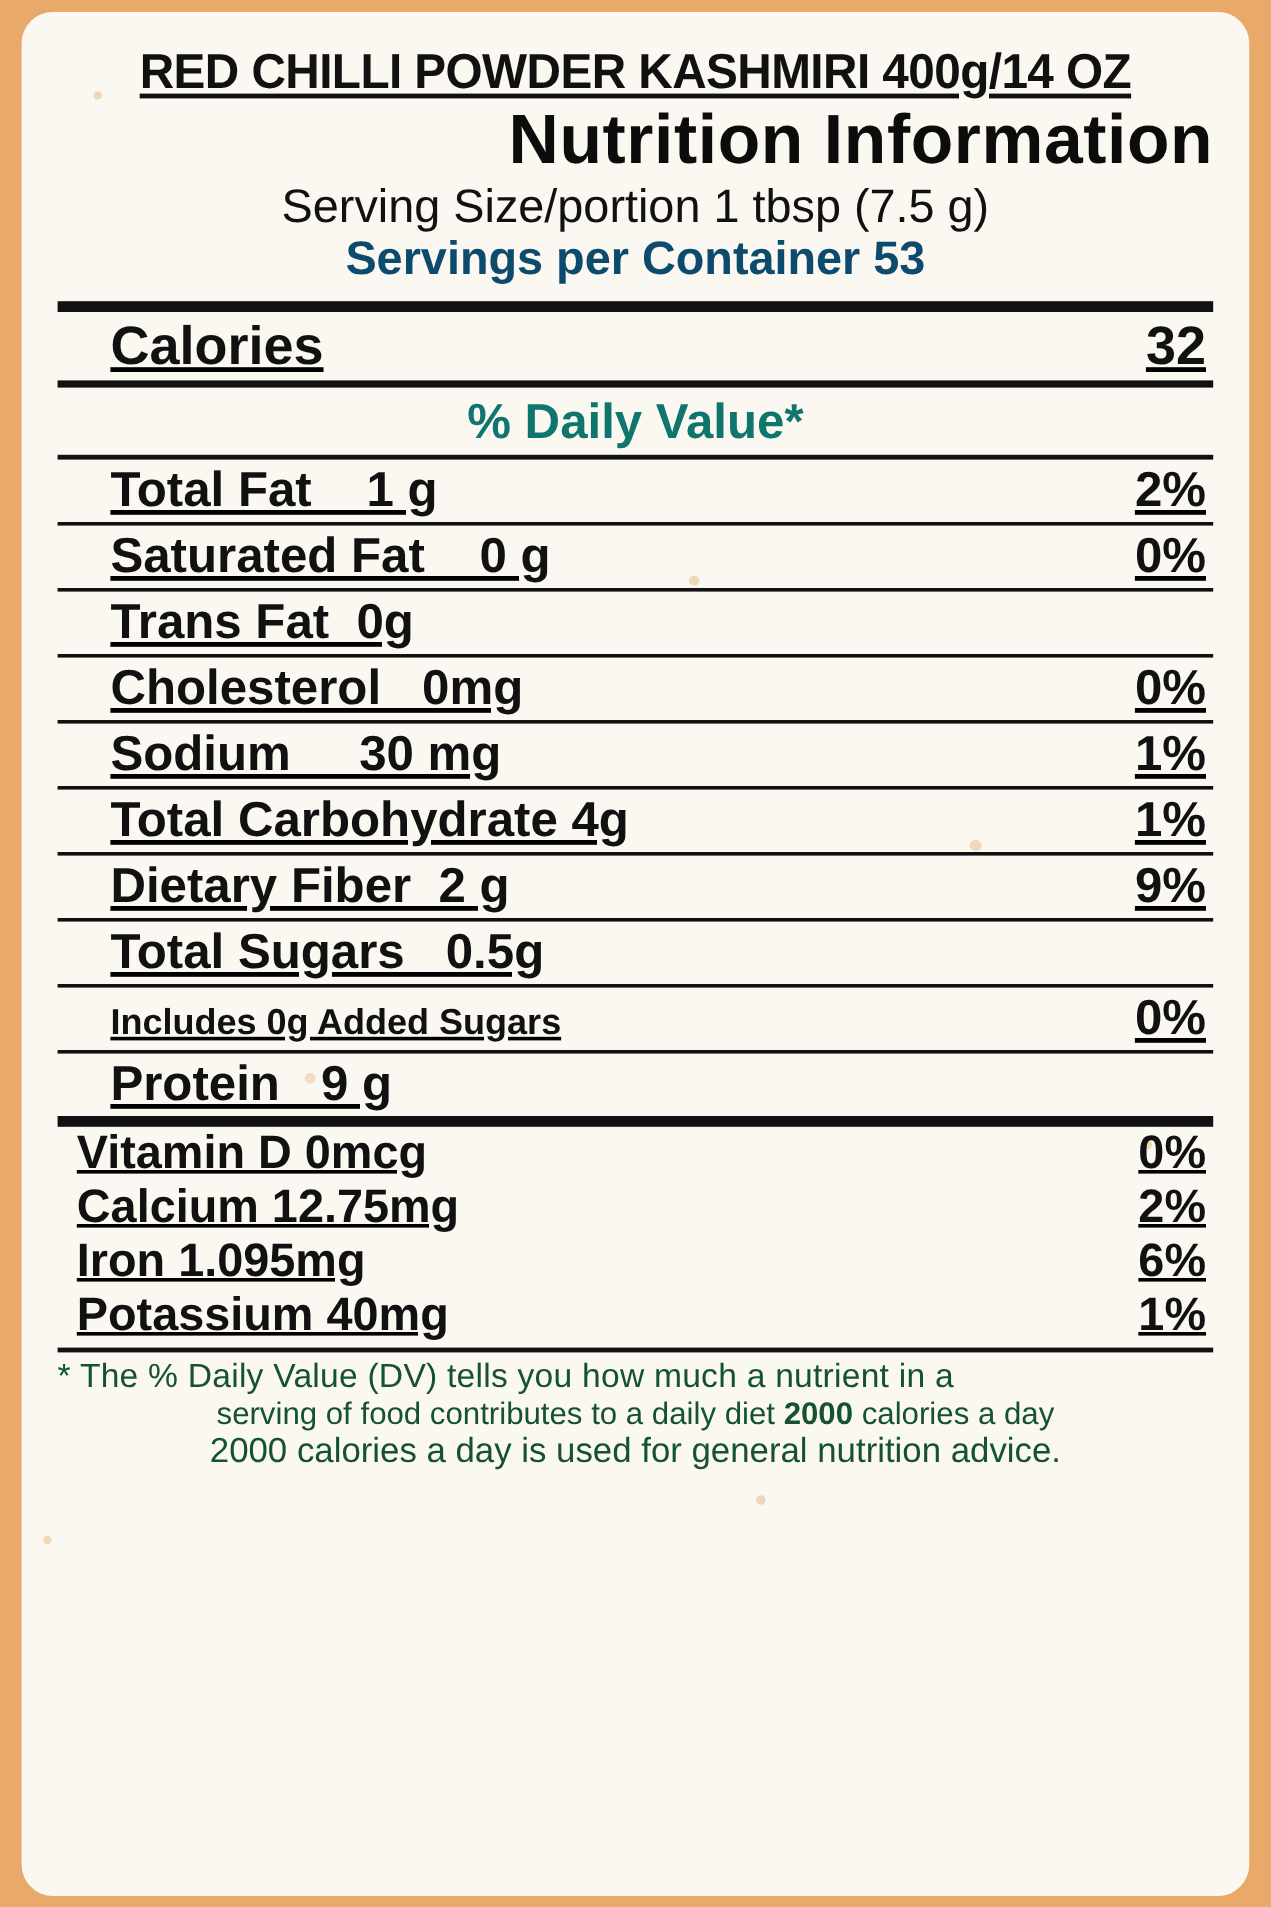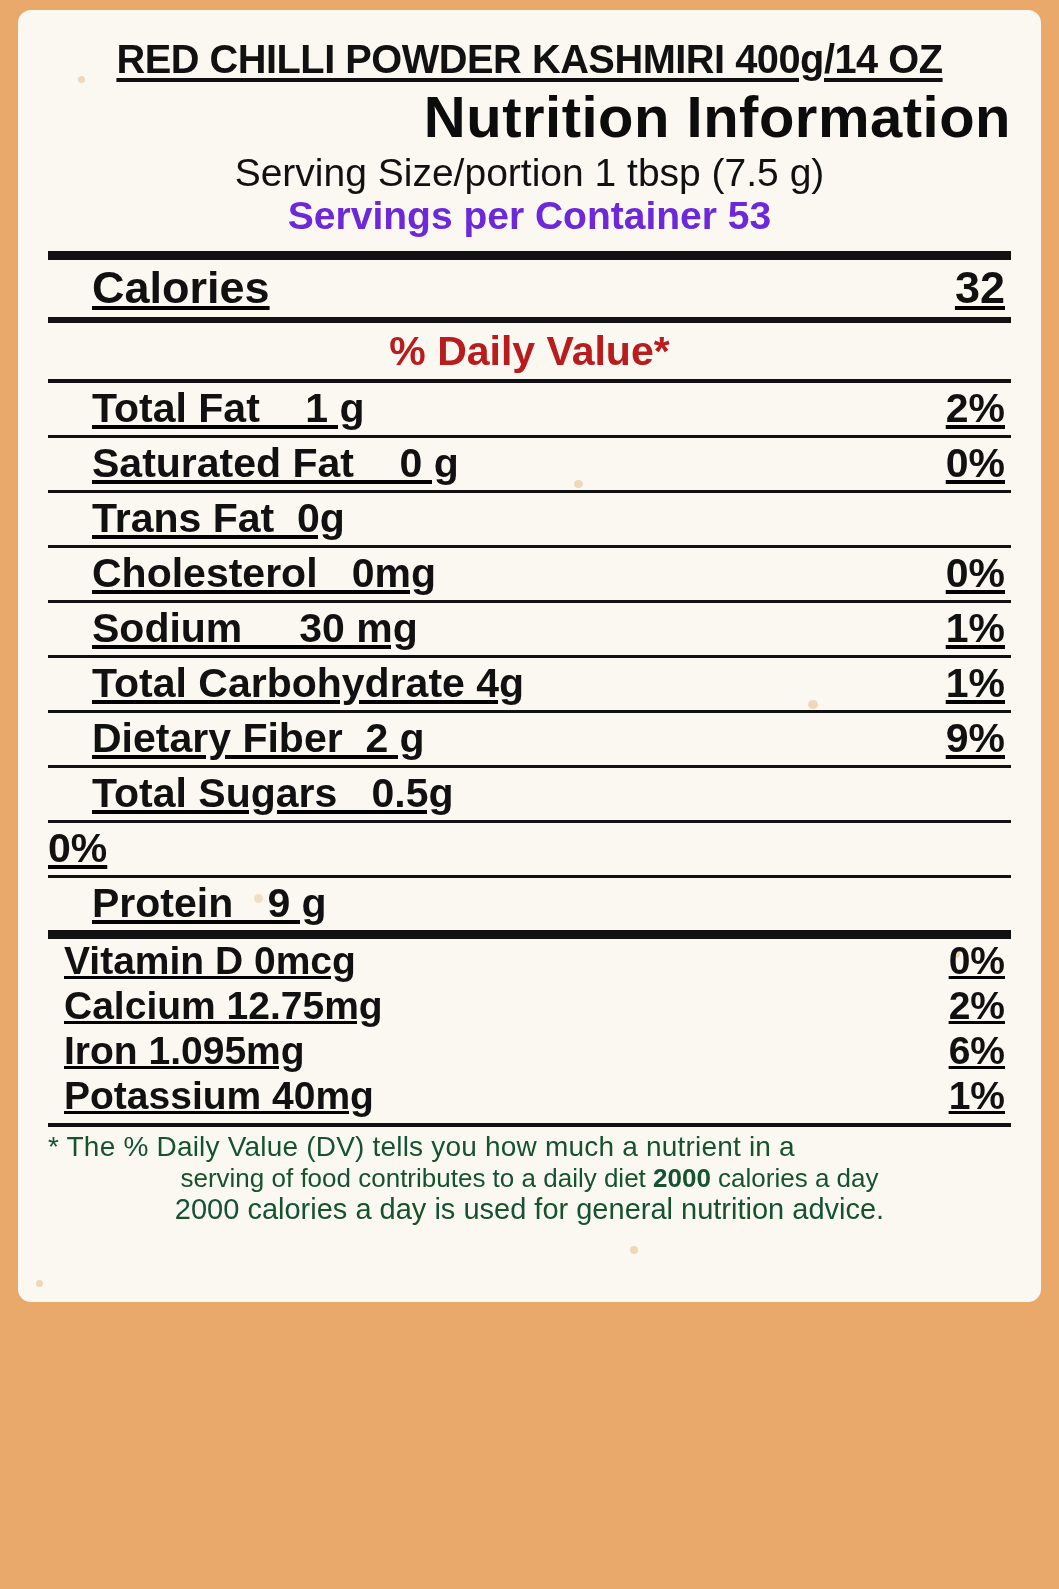--- a/index.html
+++ b/index.html
@@ -11,23 +11,23 @@
     width: 1059px;
     height: 1589px;
     overflow: hidden;
     font-family: "Liberation Sans", sans-serif;
   }
   #label {
     position: absolute;
     left: 18px;
     top: 10px;
     width: 1023px;
-    height: 1292px;
+    height: 1570px;
     background: #fbf8f2;
-    border-radius: 13px;
+    border-radius: 26px;
     box-sizing: border-box;
     padding: 0;
     overflow: hidden;
   }
   
   .speck {
     position: absolute;
     border-radius: 50%;
     background: #e0b070;
     opacity: .45;
@@ -63,21 +63,21 @@
     font-size: 39px;
     text-align: center;
     color: #111;
     font-weight: 500;
     line-height: 1.18;
     margin-top: 2px;
   }
   .servings-per {
     font-size: 39px;
     text-align: center;
-    color: #6d28d9;
+    color: #0c4a6e;
     font-weight: bold;
     line-height: 1.15;
     margin-top: -2px;
   }
 
   .rule-thick { border-top: 9px solid #111; }
   .rule-med   { border-top: 6px solid #111; }
   .rule-thin  { border-top: 4px solid #111; }
   .rule-hair  { border-top: 3px solid #111; }
 
@@ -101,21 +101,21 @@
     color: #111;
     padding-right: 6px;
   }
   .calories-row .lbl { font-size: 45px; }
   .calories-row .val { font-size: 45px; }
 
   .dv-head {
     text-align: center;
     font-size: 41px;
     font-weight: bold;
-    color: #b91c1c;
+    color: #0f766e;
     padding: 5px 0 4px 0;
   }
   .small-row .lbl { font-size: 30px; font-weight: bold; }
   .small-row .val { font-size: 41px; font-weight: bold; }
 
   .vitblock .row { padding: 0px 0 1px 0; }
   .vitblock .lbl { font-size: 39px; padding-left: 16px; }
   .vitblock .val { font-size: 39px; }
 
   .footnote {
@@ -207,20 +207,21 @@
     </div>
     <div class="rule-hair"></div>
 
     <div class="row">
       <span class="lbl">Total Sugars   0.5g</span>
       <span class="val"></span>
     </div>
     <div class="rule-hair"></div>
 
     <div class="row small-row">
+      <span class="lbl">Includes 0g Added Sugars</span>
       <span class="val">0%</span>
     </div>
     <div class="rule-hair"></div>
 
     <div class="row">
       <span class="lbl">Protein   9 g</span>
       <span class="val"></span>
     </div>
 
     <div class="rule-thick"></div>

